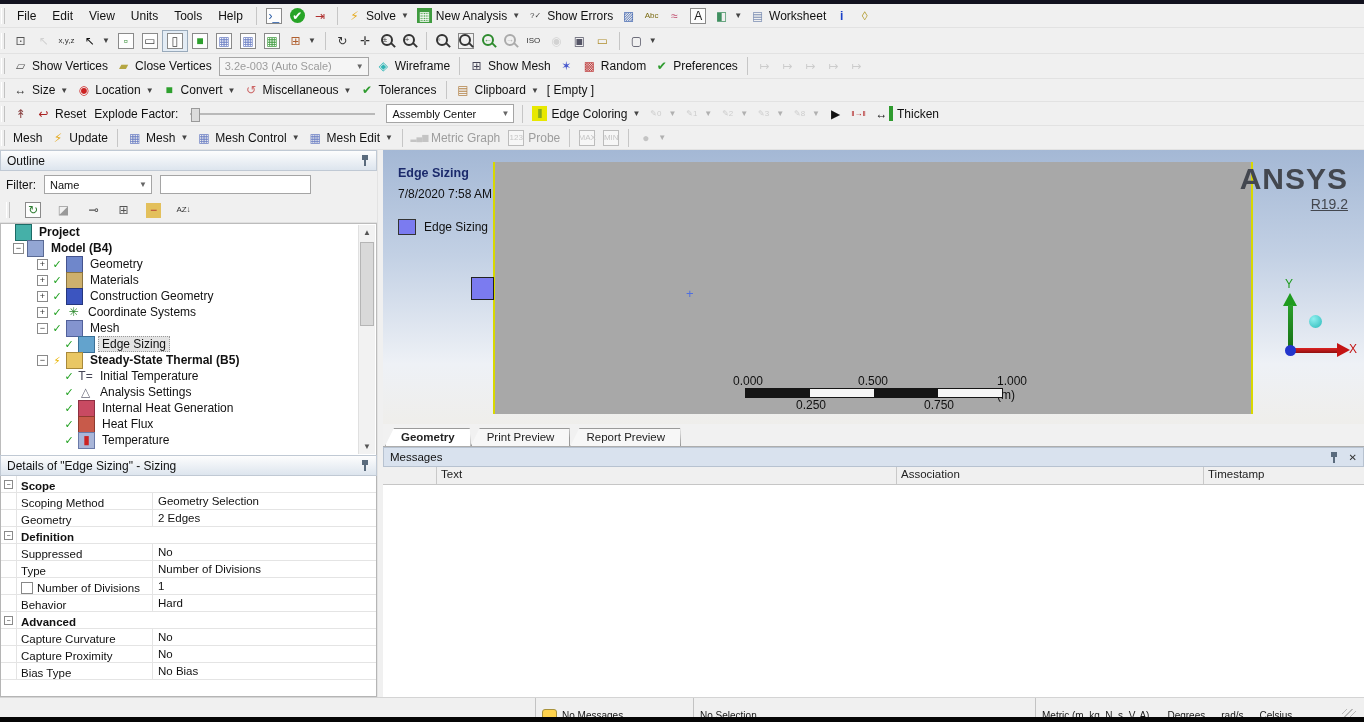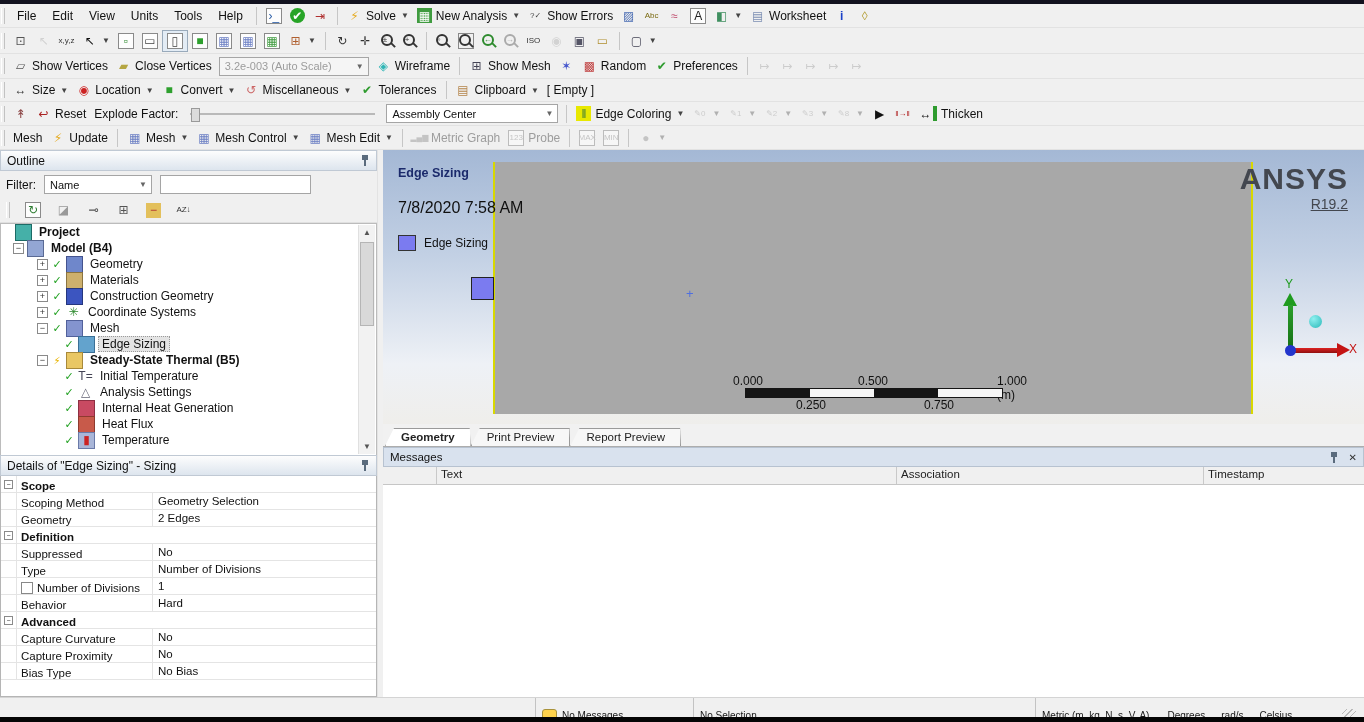--- a/index.html
+++ b/index.html
@@ -80,21 +80,21 @@
   
   #rightcol{left:383px;top:150px;width:981px;height:547px;}
   #viewport{position:relative;width:981px;height:274px;overflow:hidden;
     background:linear-gradient(180deg,#a4b8d5 0%,#c2d0e4 38%,#eef1f6 78%,#efeeeb 100%);}
   #vp-body{position:absolute;left:110px;top:12px;width:760px;height:252px;background:#a8a8a8;
            border-left:2px solid #d8d800;border-right:2px solid #d8d800;box-sizing:border-box;}
   #vp-handle{position:absolute;left:88px;top:127px;width:21px;height:21px;background:#7b7bf0;border:1px solid #222;}
   #vp-cross{position:absolute;left:303px;top:136px;color:#4f6fe0;font-size:13px;}
   #vp-ann{position:absolute;left:15px;top:16px;}
   #vp-title{font-weight:bold;font-size:12.5px;color:#1b2a6b;}
-  #vp-date{font-size:16px;color:#101010;margin-top:19px;}
+  #vp-date{font-size:12px;color:#101010;margin-top:7px;}
   #vp-legend{display:flex;align-items:center;gap:8px;margin-top:18px;}
   #vp-legend .lbox{width:16px;height:14px;background:#7b7bf0;border:1px solid #333;}
   #vp-logo{position:absolute;right:16px;top:14px;text-align:right;color:#43474f;}
   #vp-logo .big{font-weight:bold;font-size:30px;letter-spacing:1px;line-height:1;}
   #vp-logo .small{font-size:14px;margin-top:2px;text-decoration:underline;}
   #ruler{position:absolute;left:0;top:0;}
   #rbar{position:absolute;left:362px;top:238px;width:256px;height:8px;border:1px solid #151515;display:flex;box-sizing:content-box;}
   #rbar div{width:64px;height:8px;}
   .rl{position:absolute;transform:translateX(-50%);font-size:12px;color:#111;}
   
@@ -390,21 +390,21 @@
       </div>
       <div class="tbtn">
         <span class="gi" style="color: rgb(170, 34, 34);">↩</span>
         <span class="lab">Reset</span>
       </div>
       <span class="tlabel">Explode Factor:</span>
       <div class="slider" style="width: 185px;">
         <div class="track"></div>
         <div class="thumb"></div>
       </div>
-      <div class="tsel" style="width: 172px;">
+      <div class="tsel" style="width: 128px;">
         <span>Assembly Center</span>
         <span class="selc">▼</span>
       </div>
       <div class="sep"></div>
       <div class="tbtn">
         <span class="gi" style="background: rgb(232, 232, 0); color: rgb(58, 122, 58);">‖</span>
         <span class="lab">Edge Coloring</span>
         <span class="caret">▼</span>
       </div>
       <div class="tbtn dis">

